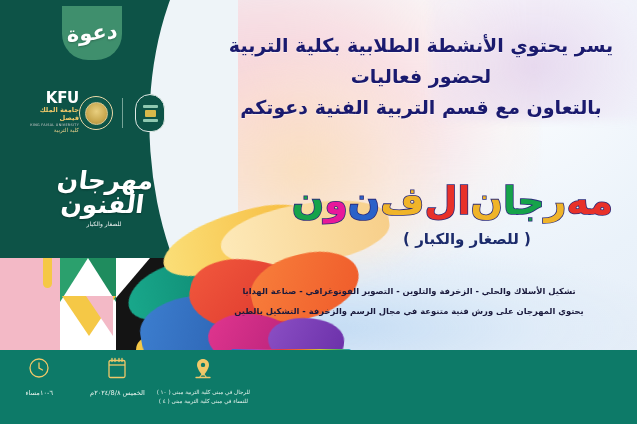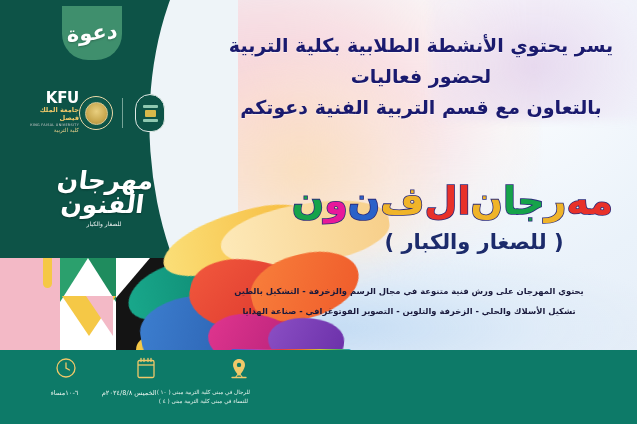--- a/index.html
+++ b/index.html
@@ -133,21 +133,21 @@
   
   .bottom-bar{
     position:absolute;left:0;top:350px;width:637px;height:74px;
     background:#0d7a68;
   }
   .bar-inner{
     position:absolute;left:0;top:0;width:250px;height:74px;
     display:flex;
   }
   .info-col{
-    flex:1;display:flex;flex-direction:column;align-items:flex-end;
+    flex:1;display:flex;flex-direction:column;align-items:center;
     padding-top:5px;
   }
   .info-icon{height:26px;display:flex;align-items:center;justify-content:center;}
   .info-icon svg{display:block;}
   .info-text{
     margin-top:7px;color:#eaf5ef;text-align:center;direction:rtl;
     font-size:5.6px;line-height:1.55;white-space:nowrap;
   }
   .info-text.big{font-size:6.6px;}
   .info-text .ln{display:block;}
@@ -168,23 +168,23 @@
     direction:rtl;text-align:center;
     font-size:38px;font-weight:bold;line-height:1;
     white-space:nowrap;
   }
   .fest-title span{
     display:inline-block;
     -webkit-text-stroke:1.6px #2b2b7a;
     paint-order:stroke fill;
   }
   .subtitle{
-    position:absolute;right:8px;top:230px;width:310px;
+    position:absolute;right:15px;top:230px;width:310px;
     direction:rtl;text-align:center;
-    color:#1c2b6b;font-weight:bold;font-size:21px;
+    color:#1c2b6b;font-weight:bold;font-size:15px;
   }
 
   .desc{
     position:absolute;right:18px;top:282px;width:420px;
     direction:rtl;text-align:center;
     color:#1a1a3c;font-weight:bold;
     font-size:8.4px;line-height:2.35;
   }
   .desc .ln{display:block;}
 
@@ -352,22 +352,22 @@
     <span class="ln">يسر يحتوي الأنشطة الطلابية بكلية التربية</span>
     <span class="ln">لحضور فعاليات</span>
     <span class="ln">بالتعاون مع قسم التربية الفنية دعوتكم</span>
   </div>
 
   <div class="fest-title" id="festTitle"><span style="color: rgb(232, 49, 42);">مه</span><span style="color: rgb(240, 180, 41);">ر</span><span style="color: rgb(22, 163, 74);">جا</span><span style="color: rgb(240, 180, 41);">ن</span><span style="color: rgb(255, 255, 255);"> </span><span style="color: rgb(232, 49, 42);">ال</span><span style="color: rgb(240, 180, 41);">ف</span><span style="color: rgb(42, 98, 201);">ن</span><span style="color: rgb(232, 24, 154);">و</span><span style="color: rgb(22, 163, 74);">ن</span></div>
 
   <div class="subtitle">( للصغار والكبار )</div>
 
   <div class="desc">
+    <span class="ln">تشكيل الأسلاك والحلي - الزخرفة والتلوين - التصوير الفوتوغرافي - صناعة الهدايا</span>
     <span class="ln">يحتوي المهرجان على ورش فنية متنوعة في مجال الرسم والزخرفة - التشكيل بالطين</span>
-    <span class="ln">تشكيل الأسلاك والحلي - الزخرفة والتلوين - التصوير الفوتوغرافي - صناعة الهدايا</span>
   </div>
 
   <div class="credit">
     <span>Designed by Dr. Yasser Fadl</span>
   </div>
 
   <div class="bottom-bar">
     <div class="bar-inner">
 
       <div class="info-col">

